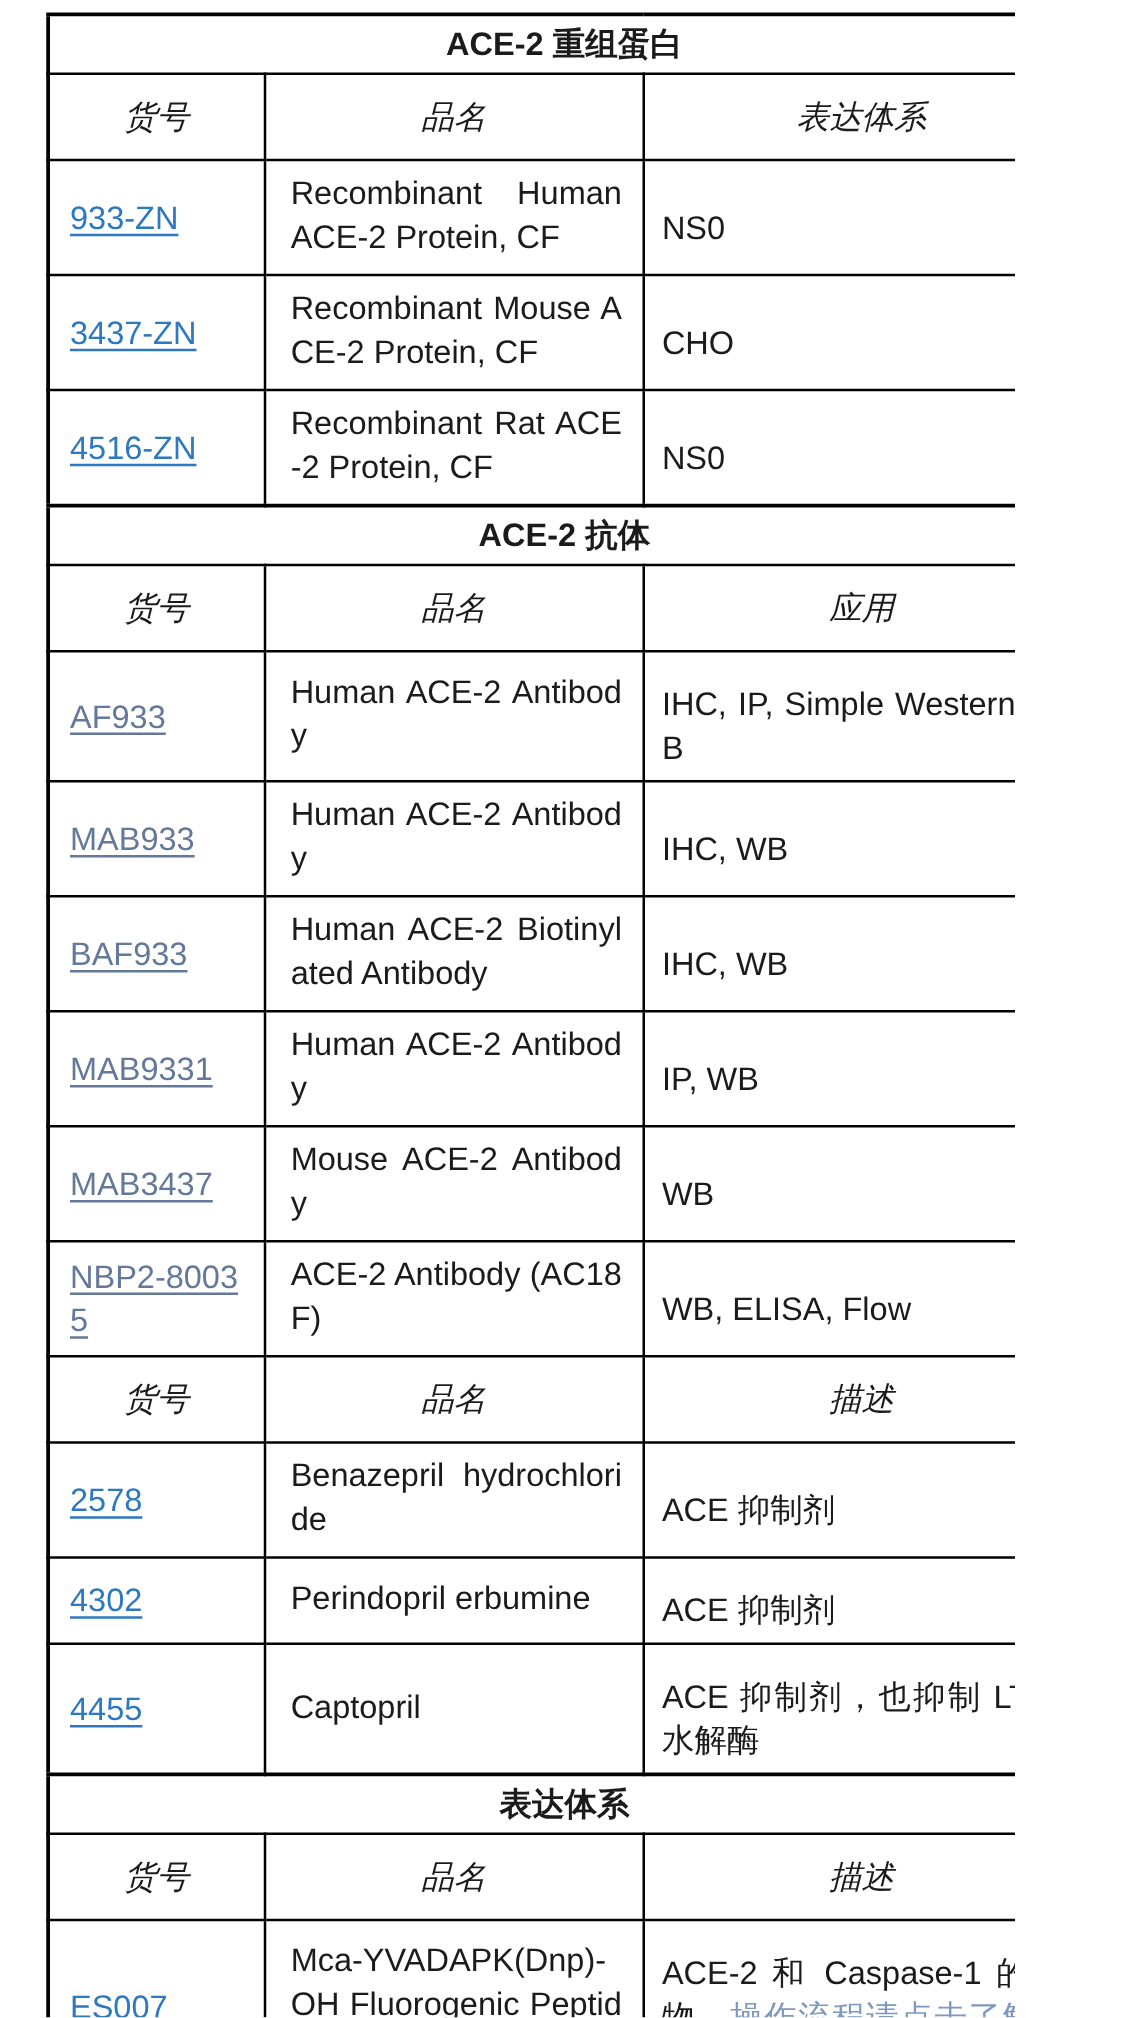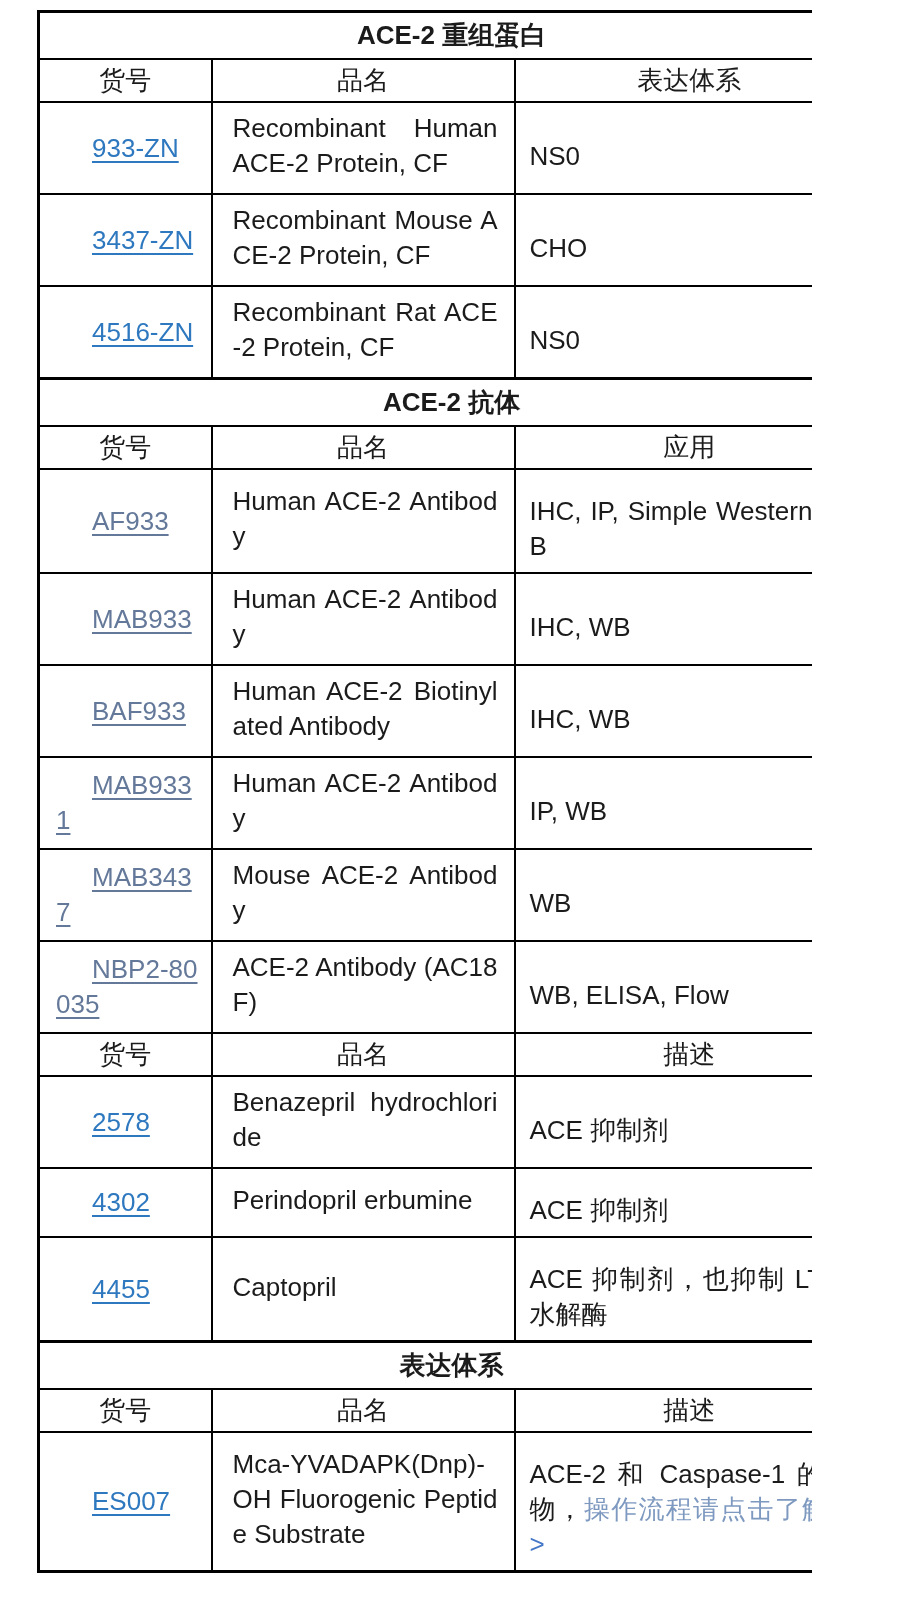--- a/index.html
+++ b/index.html
@@ -34,41 +34,41 @@
     overflow: hidden;
   }
   tr.section-title-row td {
     font-weight: 700;
     text-align: center;
     padding: 5px 8px;
     border-top-width: 3px;
   }
   tr.header-row td {
     text-align: center;
-    padding: 3px 8px;
+    padding: 16px 8px;
+    font-style: italic;
   }
   td.cell-catalog {
     padding: 8px 10px 8px 16px;
     word-break: break-all;
   }
   td.cell-name {
     padding: 8px 16px 12px 20px;
     text-align: justify;
     word-break: break-all;
   }
   td.cell-value {
     padding: 24px 10px 8px 14px;
     text-align: justify;
     word-break: break-all;
   }
   a.catalog-link {
     text-decoration: underline;
     text-underline-offset: 4px;
     cursor: pointer;
-    margin-left: 36px;
   }
   a.link-bright { color: var(--link-bright, #2e78bf); }
   a.link-muted  { color: var(--link-muted, #64799a); }
   a.desc-link {
     color: var(--desc-link, #7e99c0);
     text-decoration: none;
     cursor: pointer;
   }
   a.desc-arrows {
     color: var(--desc-arrows, #4577c8);

